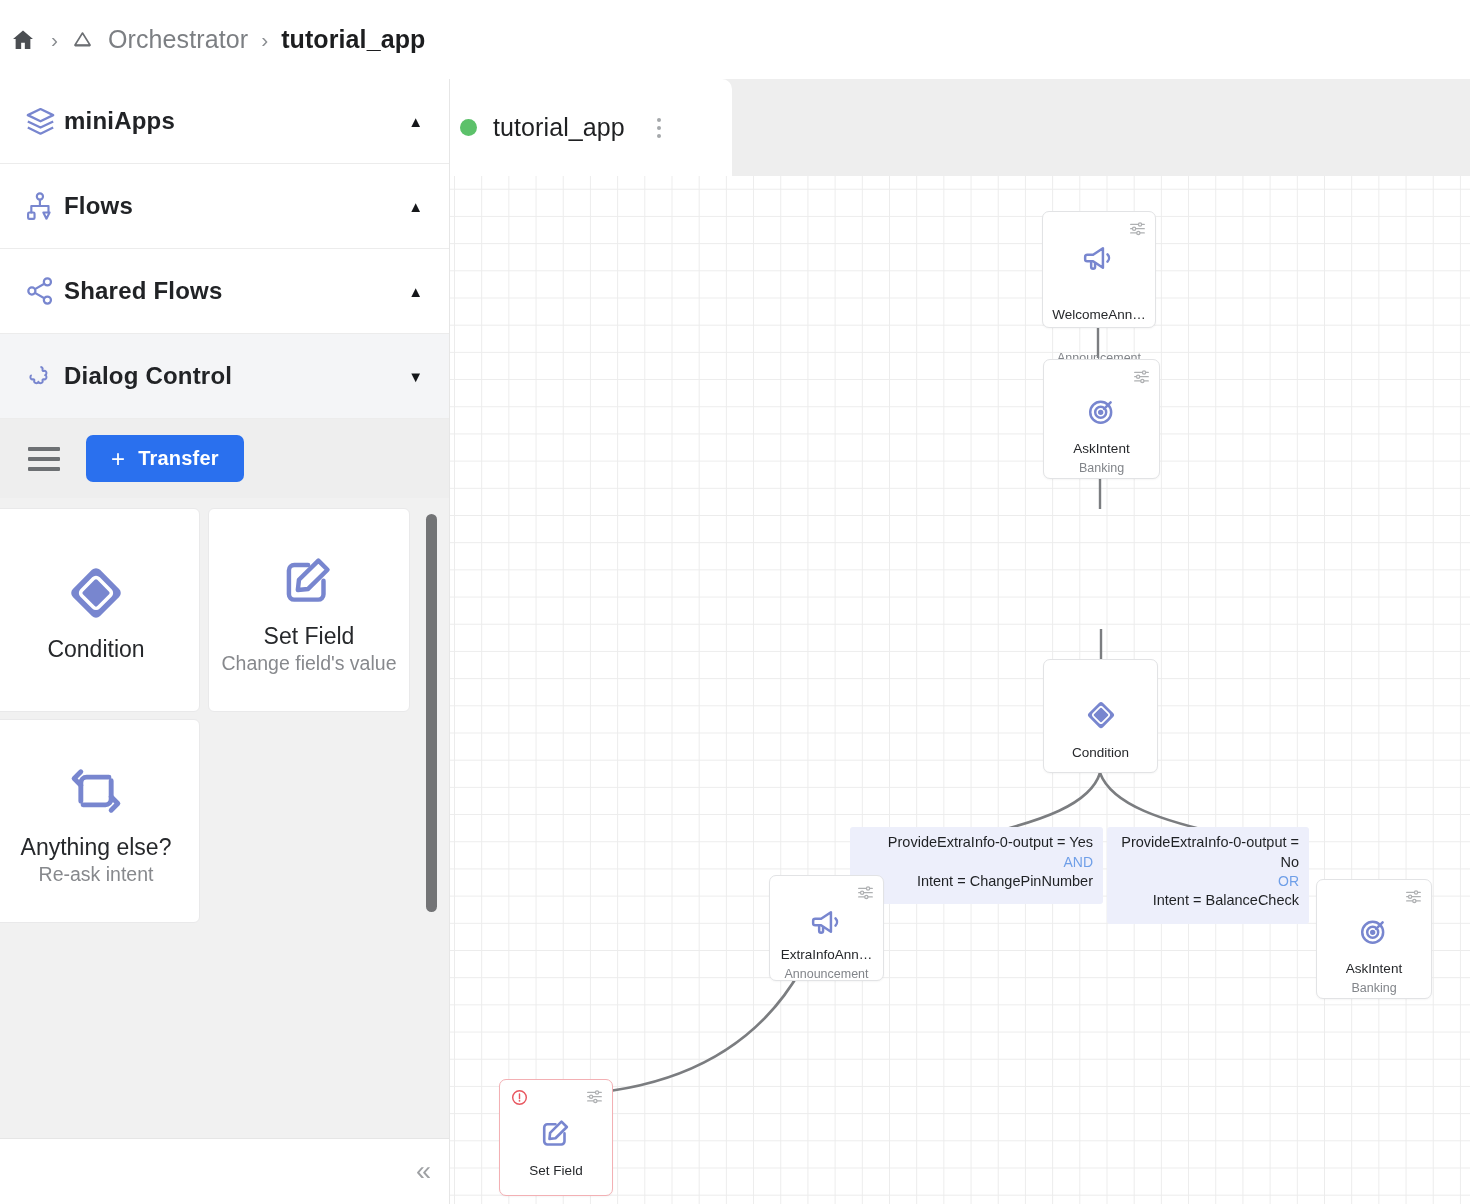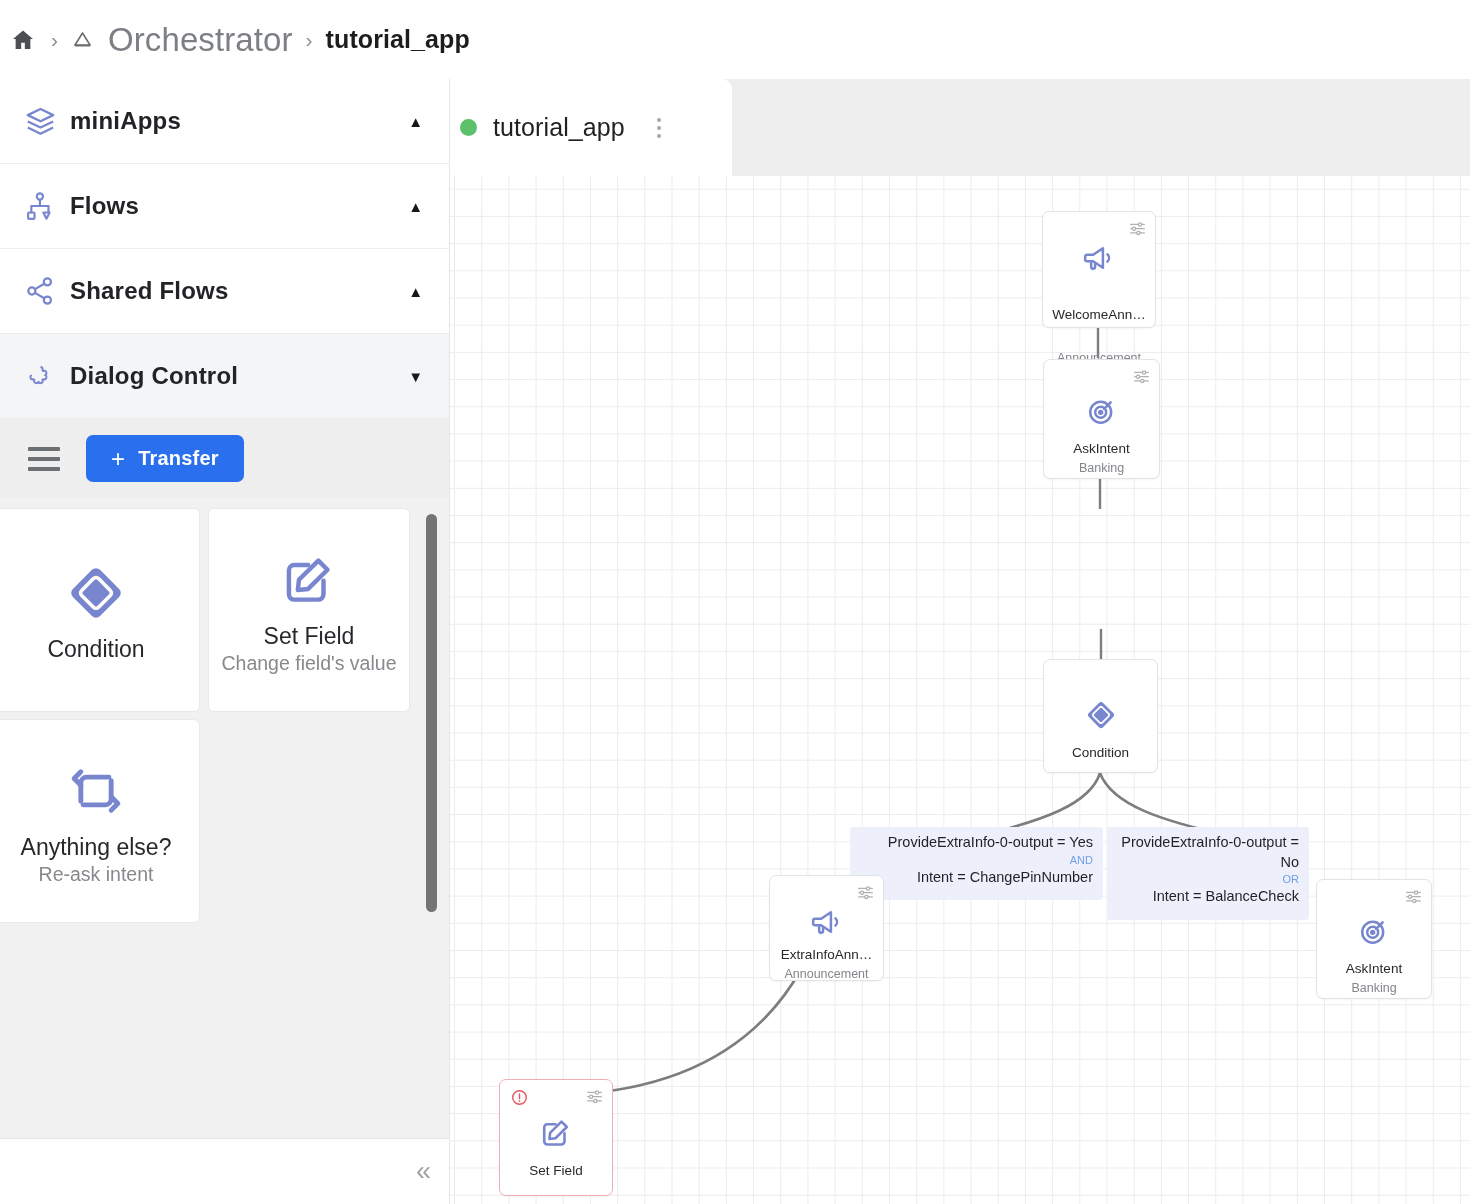--- a/index.html
+++ b/index.html
@@ -12,21 +12,21 @@
 
   
   .breadcrumb {
     position: absolute; top: 0; left: 0; width: 1470px; height: 79px;
     background: #ffffff; display: flex; align-items: center;
     padding-left: 8px; gap: 13px; z-index: 40;
   }
   .bc-home { width: 30px; height: 30px; display:flex; align-items:center; justify-content:center; }
   .bc-sep { color: #8a8d91; font-size: 21px; font-weight: 400; line-height: 1; }
   .bc-orch-icon { width: 24px; height: 24px; display:flex; align-items:center; justify-content:center; }
-  .bc-link { font-size: 33px; color: #7c7f83; letter-spacing: .1px; text-align: center; }
+  .bc-link { font-size: 25px; color: #7c7f83; letter-spacing: .1px; text-align: center; }
   .bc-current { font-size: 25px; color: #1c1d1f; font-weight: 600; letter-spacing: .1px; }
 
   
   .canvas {
     position: absolute; left: 450px; top: 79px;
     width: 1020px; height: 1125px;
     background-color: #ffffff;
     background-image:
       linear-gradient(to right, #ececec 1px, transparent 1px),
       linear-gradient(to bottom, #ececec 1px, transparent 1px);
@@ -64,31 +64,31 @@
   .node-icon { margin-top: 30px; height: 42px; display:flex; align-items:center; justify-content:center; }
   .node-title { font-size: 13.5px; color: #26282b; margin-top: 9px; text-align: center; line-height: 1.25; }
   .node-sub { font-size: 12.5px; color: #82858a; margin-top: 3px; text-align: center; }
 
   
   .cond-label {
     position: absolute; background: #edeffb; border-radius: 3px;
     text-align: right; padding: 6px 10px 13px;
     font-size: 14.5px; color: #1f2124; line-height: 1.36;
   }
-  .cond-op { color: #6f9fe8; display: block; font-size: 11px; }
+  .cond-op { color: #6f9fe8; display: block; font-size: 14px; }
 
   
   .sidebar {
     position: absolute; left: 0; top: 79px; width: 450px; height: 1125px;
     background: #ffffff; border-right: 1px solid #e6e6e6; z-index: 30;
     display: flex; flex-direction: column;
   }
   .nav-item {
     height: 85px; border-bottom: 1px solid #ececec;
-    display: flex; align-items: center; padding: 0 26px 0 22px; gap: 12px;
+    display: flex; align-items: center; padding: 0 26px 0 22px; gap: 6px;
     cursor: pointer; background: #ffffff; flex: none;
   }
   .nav-item.active { background: #f4f5f7; }
   .nav-ico { width: 36px; height: 36px; display:flex; align-items:center; justify-content:center; flex:none; }
   .nav-label { font-size: 24px; color: #212326; font-weight: 600; letter-spacing: .2px; flex: 1; }
   .nav-caret { font-size: 15px; color: #15171a; }
 
   .toolrow {
     height: 79px; background: #eeeeee; flex: none;
     display: flex; align-items: center; padding-left: 28px; gap: 26px;

